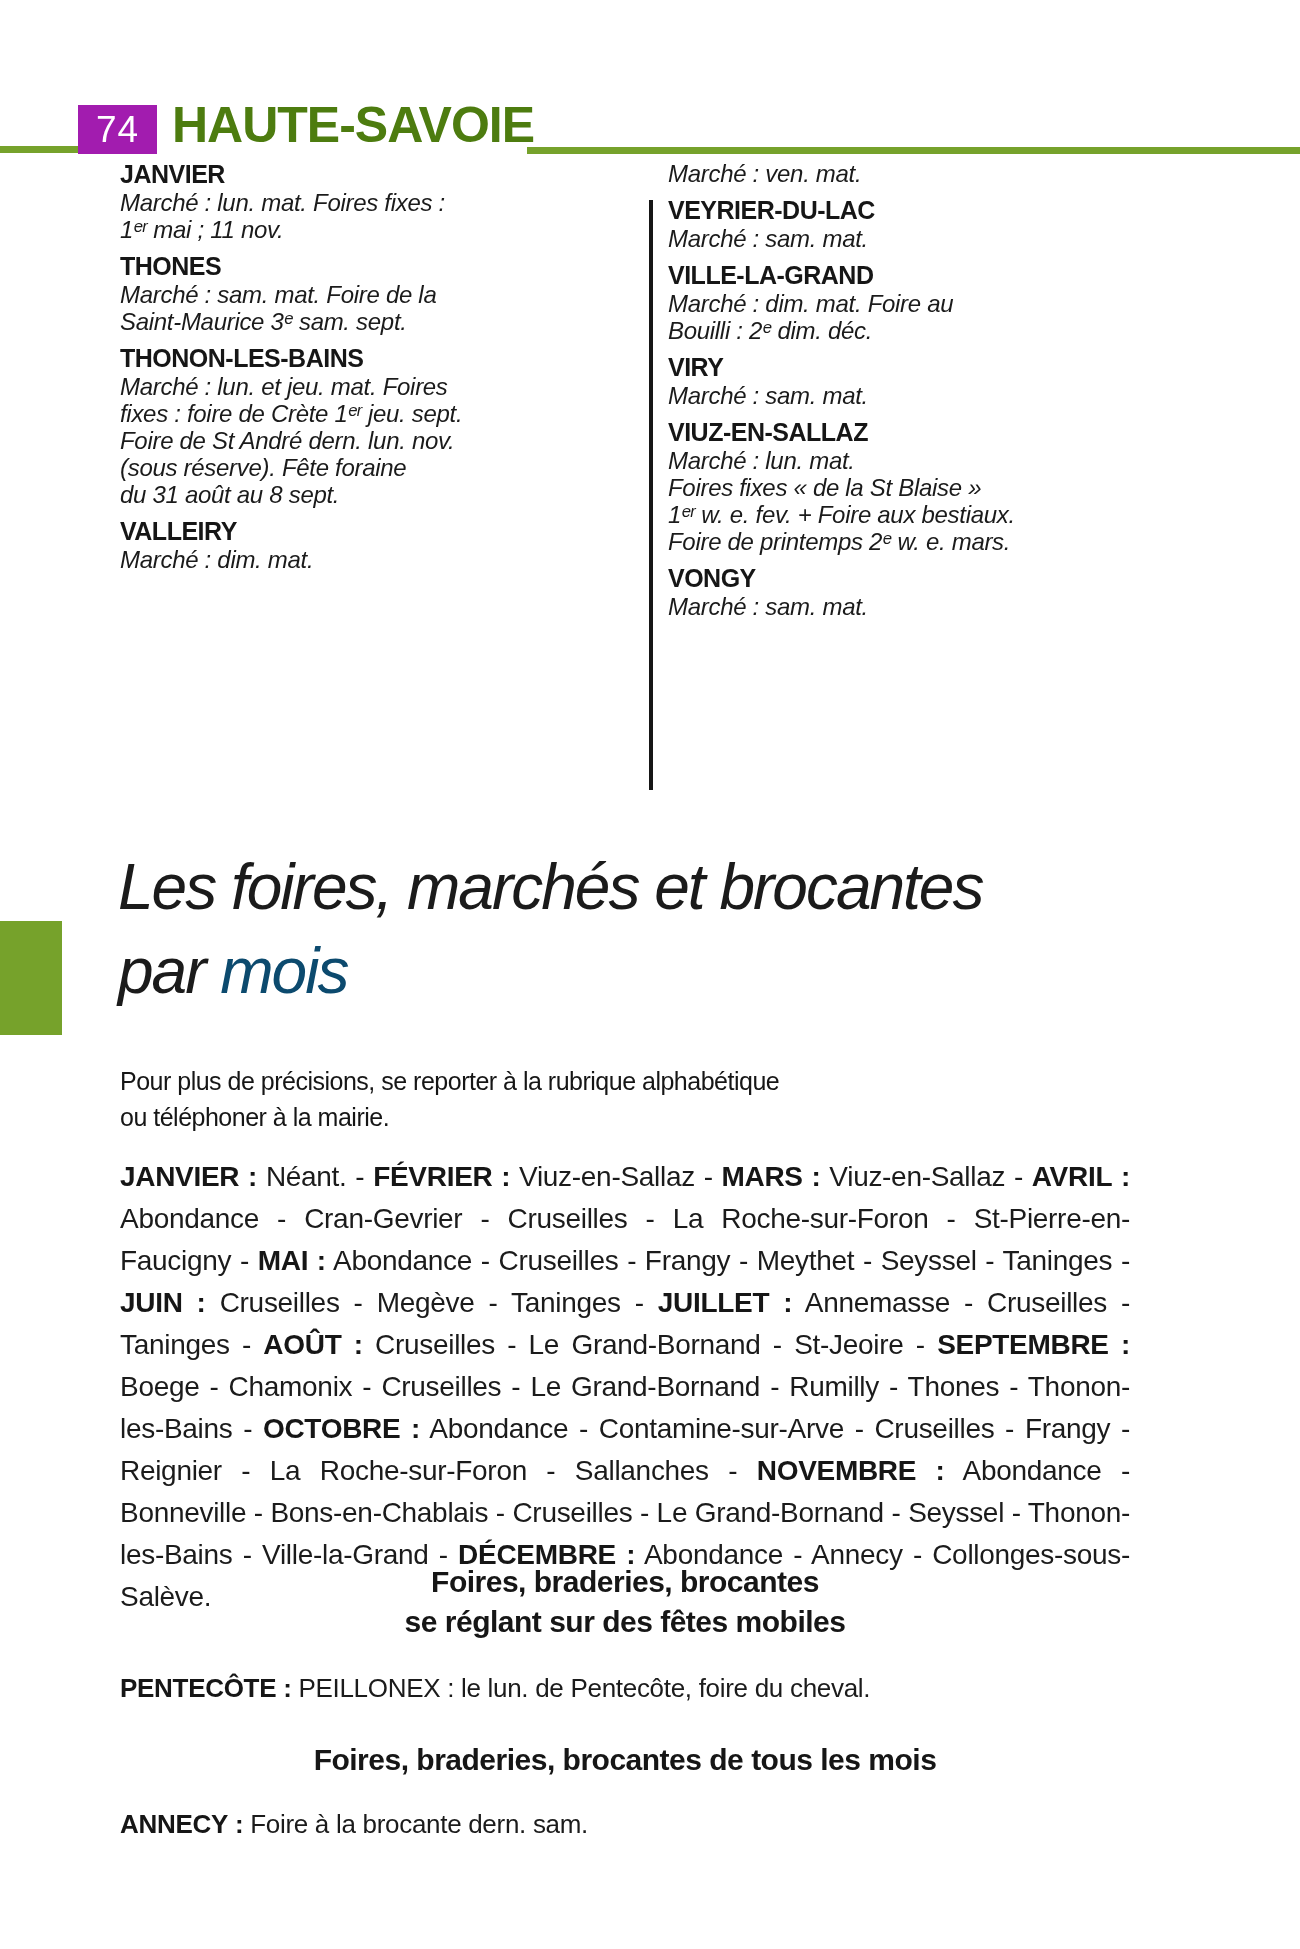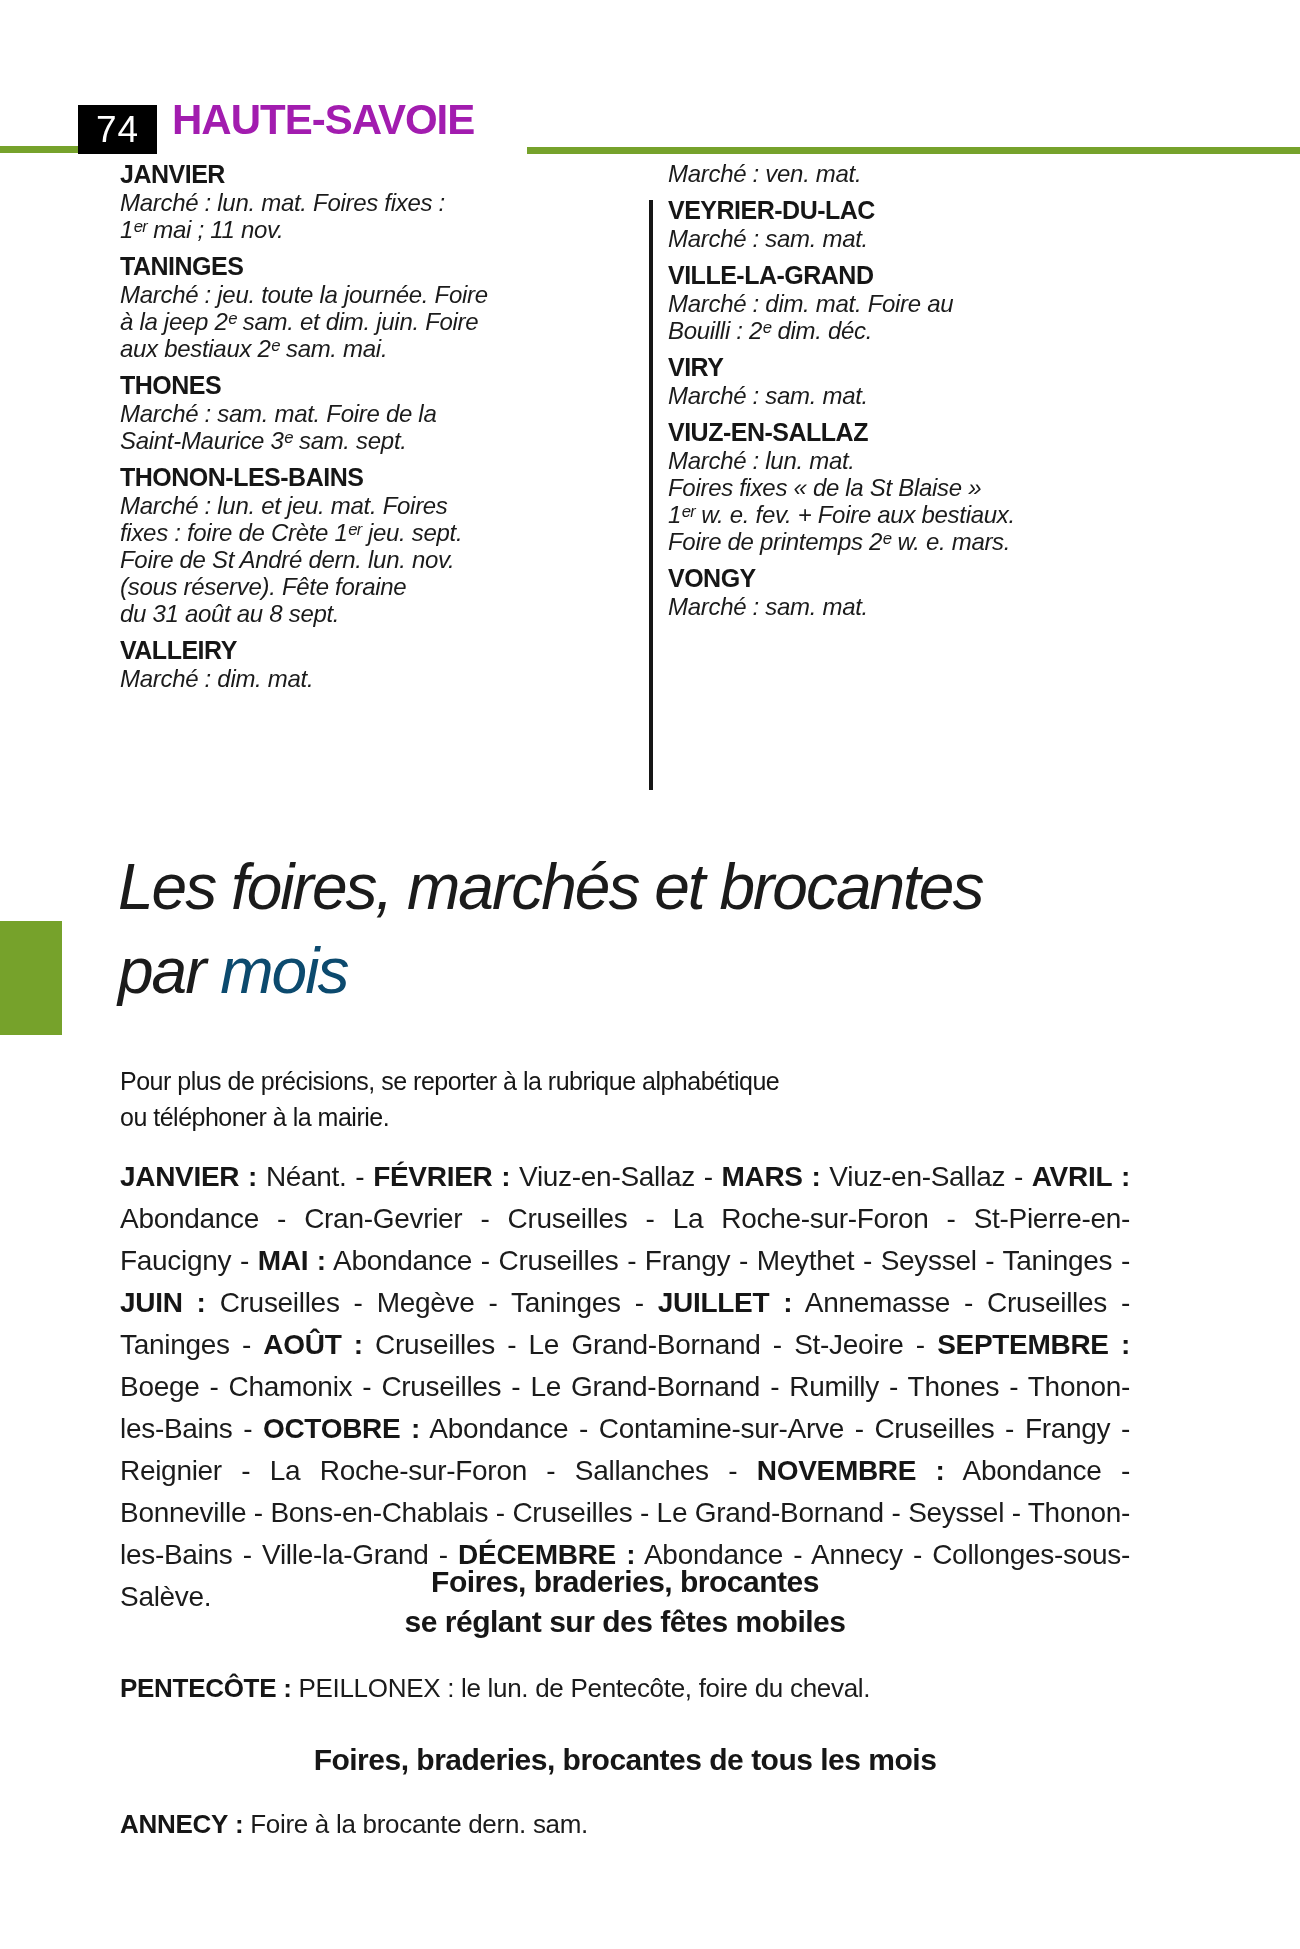--- a/index.html
+++ b/index.html
@@ -10,27 +10,27 @@
     font-family:"Liberation Sans","DejaVu Sans",sans-serif;
     color:#1b1b1b;
     overflow:hidden;
   }
   
   .hdr-rule{position:absolute;height:7px;background:#76A22B;}
   .hdr-rule.left{left:0;top:146px;width:78px;}
   .hdr-rule.right{left:527px;top:147px;width:773px;}
   .dept-badge{
     position:absolute;left:78px;top:105px;width:79px;height:49px;
-    background:#000000;color:#ffffff;
+    background:#a21caf;color:#ffffff;
     display:flex;align-items:center;justify-content:center;
     font-size:37px;font-weight:400;letter-spacing:1px;
   }
   .dept-title{
     position:absolute;left:172px;top:96px;
-    font-size:42px;font-weight:800;letter-spacing:-1px;color:#a21caf;
+    font-size:50px;font-weight:800;letter-spacing:-1px;color:#4d7c0f;
   }
   
   .col{position:absolute;top:160px;}
   .col-left{left:120px;width:480px;}
   .col-right{left:668px;width:560px;}
   .col-divider{position:absolute;left:649px;top:200px;width:4px;height:590px;background:#161616;}
   .entry{margin-bottom:9px;}
   .entry-name{font-weight:700;font-size:25px;line-height:29px;letter-spacing:-0.5px;color:#161616;}
   .entry-desc{font-style:italic;font-size:24px;line-height:27px;letter-spacing:-0.3px;white-space:pre-line;color:#1b1b1b;}
   
@@ -79,26 +79,20 @@
     <span>74</span>
   </div>
   <div class="dept-title">HAUTE-SAVOIE</div>
   <div class="hdr-rule right"></div>
 
   <div class="col col-left">
       <div class="entry">
       <div class="entry-name">JANVIER</div>
       <div class="entry-desc">Marché : lun. mat. Foires fixes :
 1ᵉʳ mai ; 11 nov.</div>
-    </div>
-      <div class="entry">
-      <div class="entry-name">TANINGES</div>
-      <div class="entry-desc">Marché : jeu. toute la journée. Foire
-à la jeep 2ᵉ sam. et dim. juin. Foire
-aux bestiaux 2ᵉ sam. mai.</div>
     </div>
       <div class="entry">
       <div class="entry-name">THONES</div>
       <div class="entry-desc">Marché : sam. mat. Foire de la
 Saint-Maurice 3ᵉ sam. sept.</div>
     </div>
       <div class="entry">
       <div class="entry-name">THONON-LES-BAINS</div>
       <div class="entry-desc">Marché : lun. et jeu. mat. Foires
 fixes : foire de Crète 1ᵉʳ jeu. sept.

